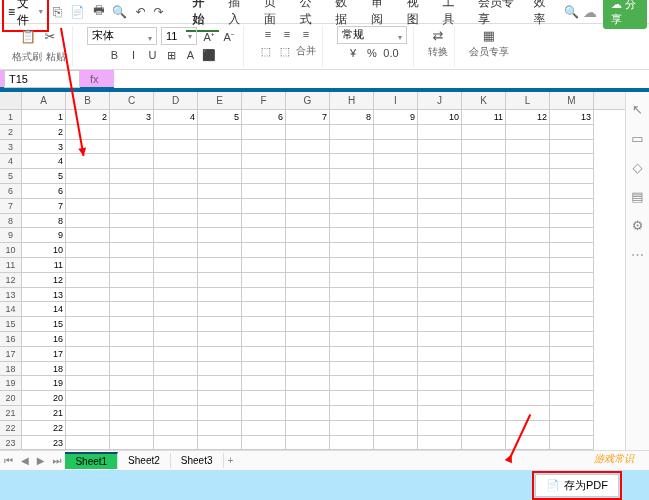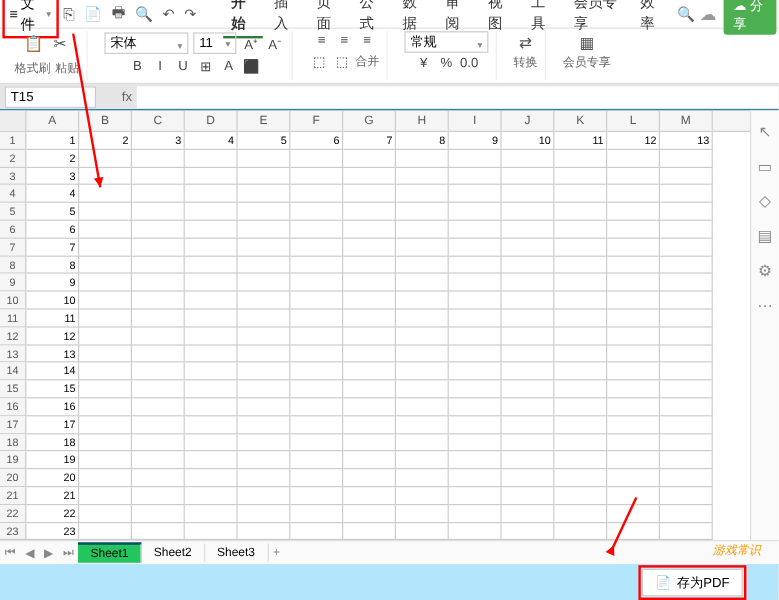--- a/index.html
+++ b/index.html
@@ -16,23 +16,23 @@
 .ribbon{height:46px;border-bottom:1px solid #ddd;display:flex;align-items:center;padding:2px 6px;gap:8px;background:#fff}
 .rgroup{display:flex;flex-direction:column;align-items:center;gap:1px;border-right:1px solid #eee;padding:0 6px;height:100%}
 .rgroup-h{display:flex;gap:4px;align-items:center;height:20px}
 .rlabel{font-size:10px;color:#666}
 .ricon{width:18px;height:18px;display:flex;align-items:center;justify-content:center;color:#555;font-size:13px}
 .font-sel{border:1px solid #ccc;padding:1px 4px;font-size:11px;width:70px;height:18px;display:flex;align-items:flex-end;justify-content:space-between}
 .size-sel{border:1px solid #ccc;padding:1px 4px;font-size:11px;width:36px;height:18px;display:flex;align-items:center;justify-content:space-between}
 .chev{font-size:8px;color:#888}
 .fmt-row{display:flex;gap:3px;align-items:center}
 .fmtbtn{width:16px;height:16px;display:flex;align-items:center;justify-content:center;font-size:11px;color:#444}
-.formbar{height:22px;border-bottom:1px solid #0369a1;display:flex;align-items:center;background:#e5e5e5}
+.formbar{height:22px;border-bottom:5px solid #0369a1;display:flex;align-items:center;background:#f0abfc}
 .namebox{width:76px;height:18px;border:1px solid #ccc;margin-left:4px;padding:0 4px;font-size:11px;display:flex;align-items:center;background:#fff}
-.fxbox{width:20px;text-align:right;color:#666;margin-left:10px}
+.fxbox{width:20px;text-align:left;color:#666;margin-left:10px}
 .fxinput{flex:1;height:18px;border:none;margin-left:4px;font-size:11px}
 .sheet-area{display:flex;height:358px}
 .grid-wrap{flex:1;overflow:hidden;position:relative}
 .colhead{display:flex;height:18px;background:#f5f5f5;border-bottom:1px solid #ccc}
 .corner{width:22px;border-right:1px solid #ccc;background:#eee}
 .ch{width:44px;border-right:1px solid #ccc;text-align:center;font-size:10px;color:#555;line-height:18px}
 .rows{overflow:hidden}
 .row{display:flex;height:14.8px}
 .rh{width:22px;border-right:1px solid #ccc;border-bottom:1px solid #ccc;background:#f5f5f5;text-align:center;font-size:9px;color:#555;line-height:14px}
 .cell{width:44px;border-right:1px solid #ccc;border-bottom:1px solid #ccc;font-size:9px;text-align:right;padding-right:2px;line-height:14px}

